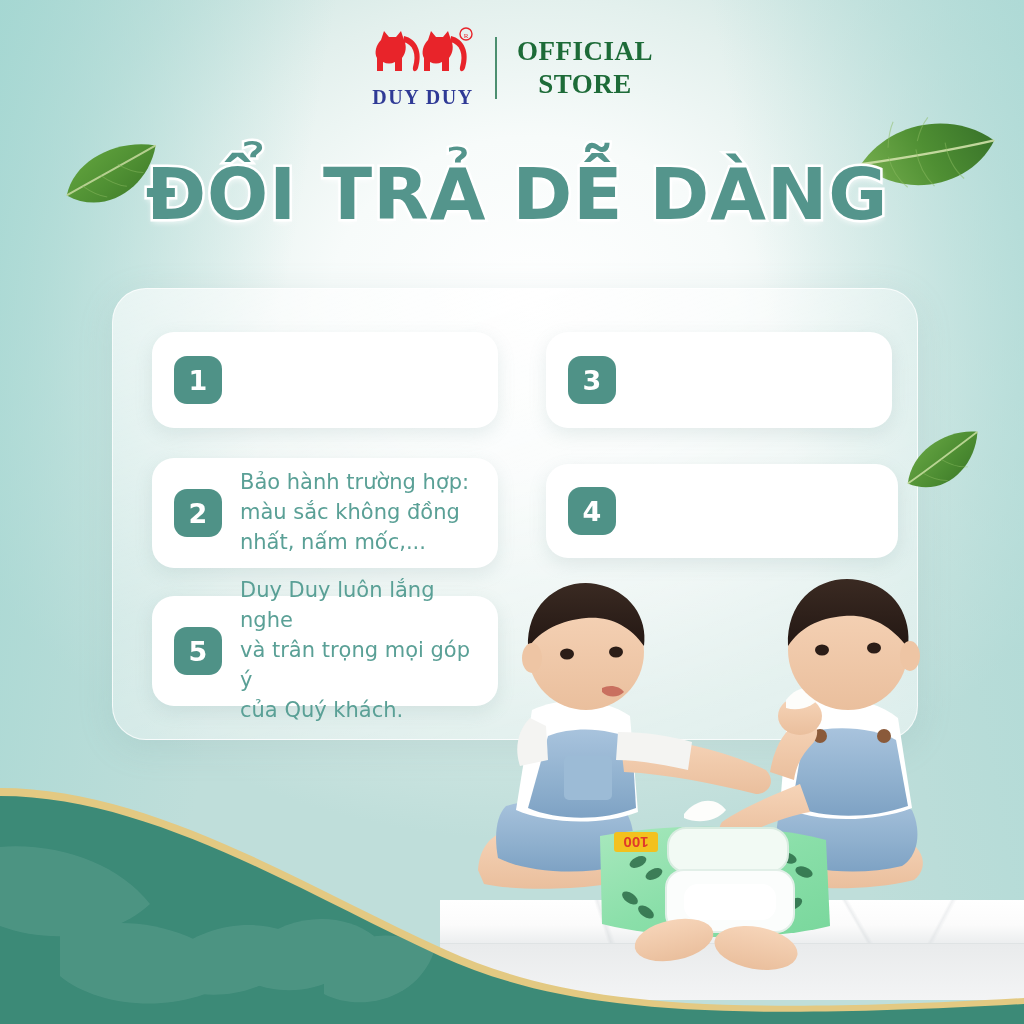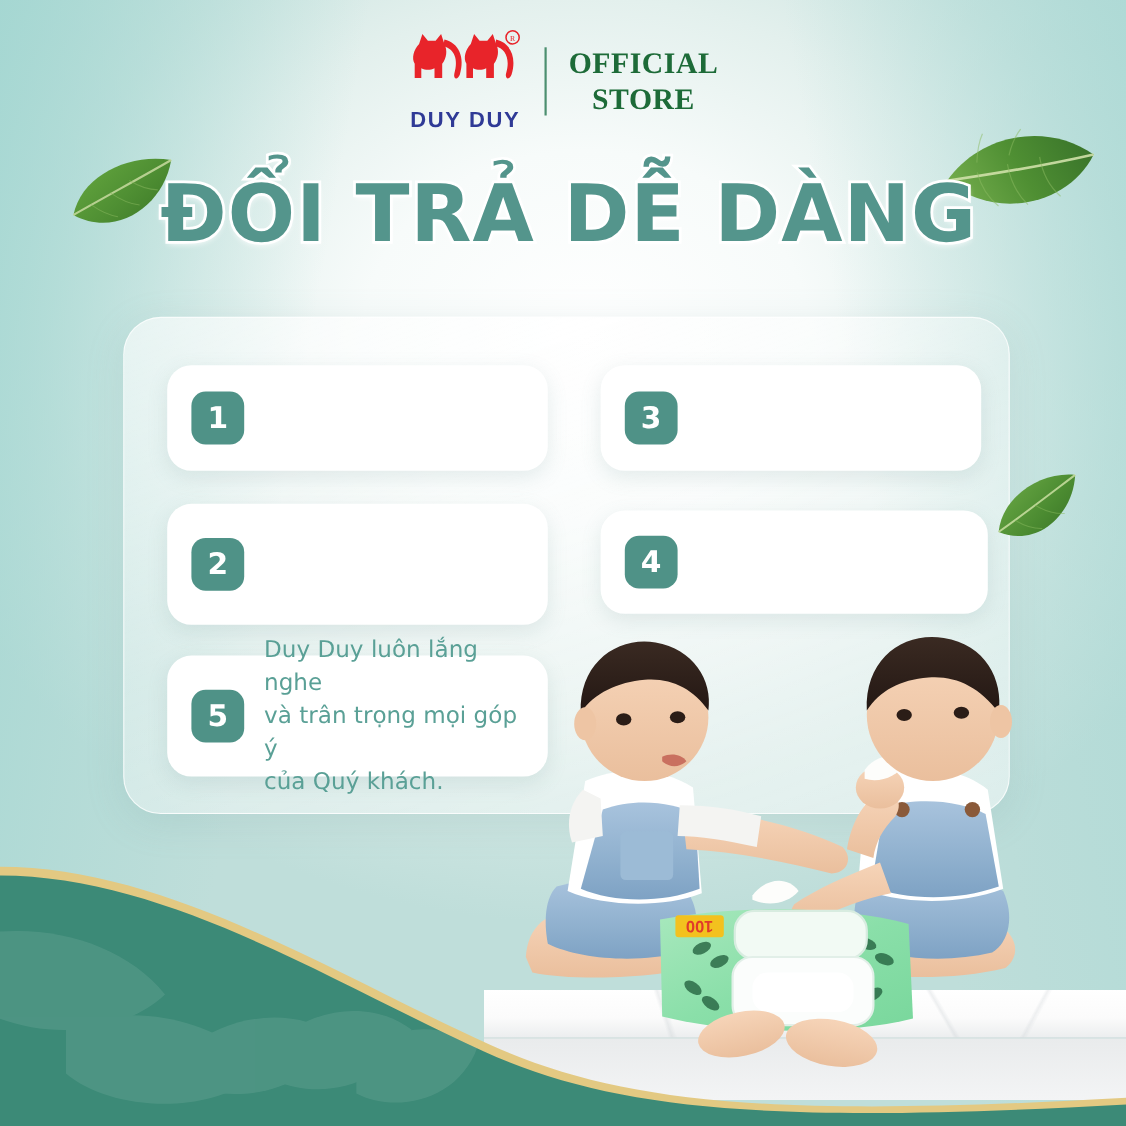--- a/index.html
+++ b/index.html
@@ -45,26 +45,26 @@
     z-index: 6;
   }
   .logo-block {
     display: flex;
     flex-direction: column;
     align-items: center;
     position: relative;
   }
   .cats { display: block; }
   .logo-word {
-    font-family: Liberation Sans, sans-serif;
+    font-family: Liberation Serif, serif;
     font-weight: bold;
     font-size: 20px;
     letter-spacing: 1.5px;
     color: #2f3a96;
-    margin-top: 16px;
+    margin-top: 4px;
   }
   .divider-v {
     width: 2px;
     height: 62px;
     background: #2f7d58;
     opacity: .85;
   }
   .official {
     font-family: "Liberation Serif", serif;
     font-weight: bold;
@@ -283,20 +283,23 @@
       <path d="M44 26 C50 34 57 40 66 43"></path>
     </g>
   </svg>
 
   <div class="card card-1">
     <div class="badge">1</div>
   </div>
 
   <div class="card card-2">
     <div class="badge">2</div>
+    <div class="card-text">Bảo hành trường hợp:
+màu sắc không đồng
+nhất, nấm mốc,...</div>
   </div>
 
   <div class="card card-3">
     <div class="badge">3</div>
   </div>
 
   <div class="card card-4">
     <div class="badge">4</div>
   </div>
 

